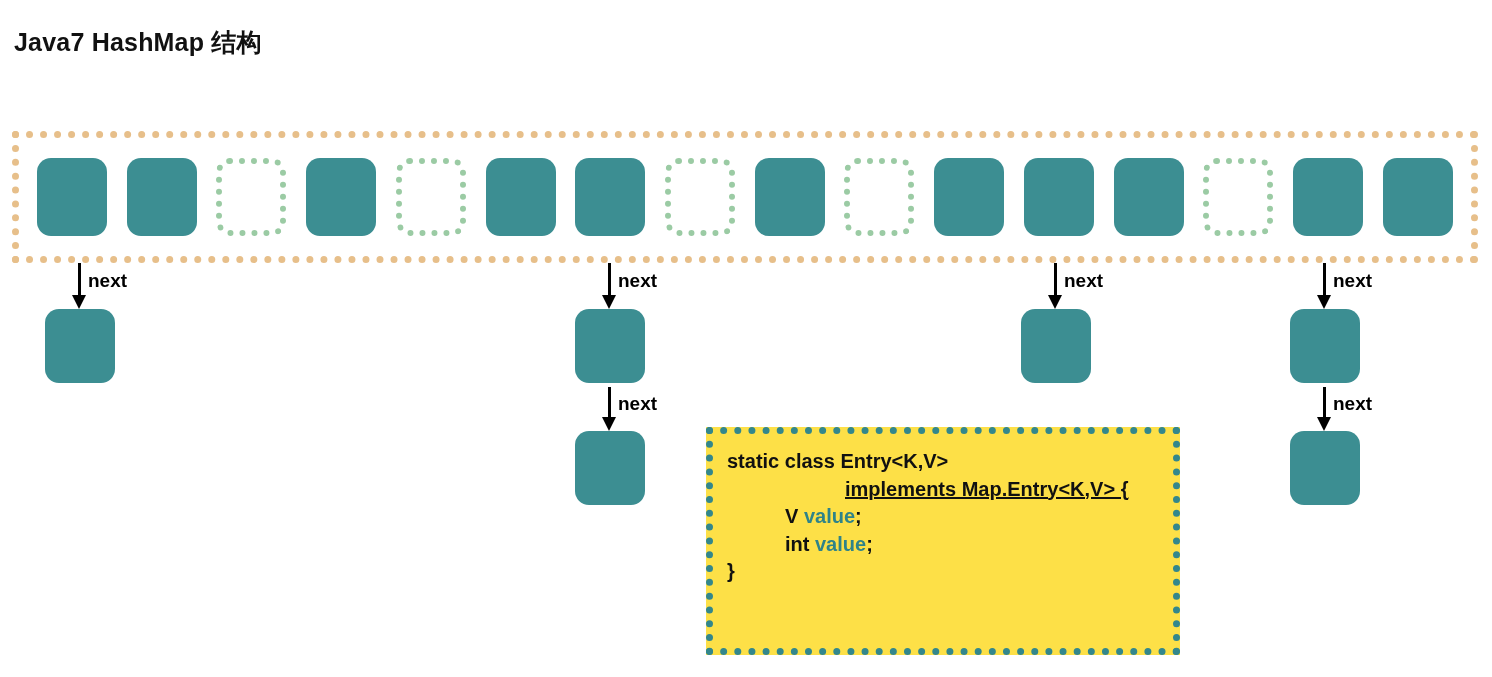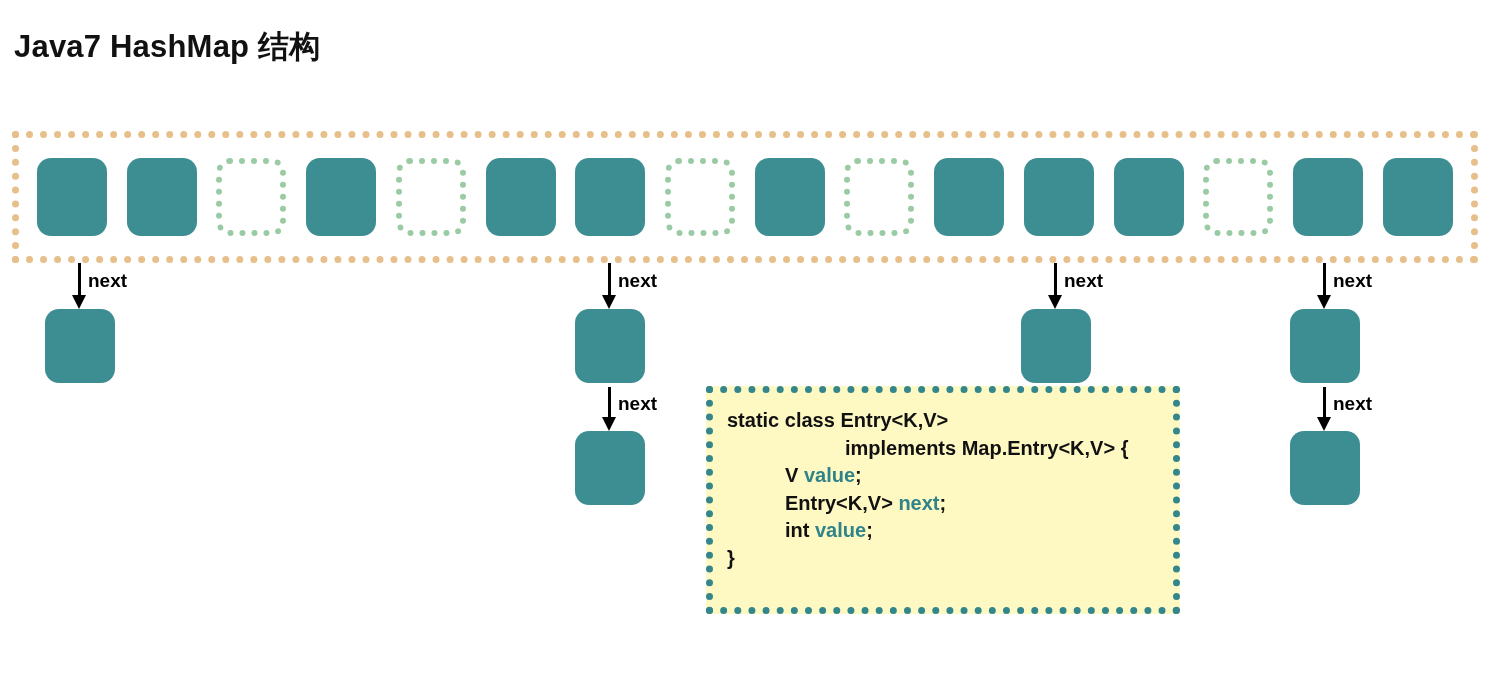--- a/index.html
+++ b/index.html
@@ -13,21 +13,21 @@
     position: relative;
     overflow: hidden;
     font-family: "Liberation Sans", "DejaVu Sans", sans-serif;
   }
 
   
   #diagram-title {
     position: absolute;
     left: 14px;
     top: 26px;
-    font-size: 31px;
+    font-size: 25px;
     font-weight: bold;
     color: #111111;
     letter-spacing: 0.2px;
     white-space: nowrap;
   }
 
   
   #bucket-array {
     position: absolute;
     left: 12px;
@@ -110,39 +110,39 @@
   
   .arrow.mid { height: 48px; }
   .arrow.mid .stem { top: 4px; height: 34px; }
   .arrow.mid .head { top: 34px; }
   .arrow.mid .label { top: 10px; }
 
   
   #entry-code-box {
     position: absolute;
     left: 706px;
-    top: 386px;
+    top: 427px;
     width: 474px;
     height: 228px;
     box-sizing: border-box;
     border: 7px dotted #33878c;
-    background: #fef9c3;
+    background: #fde047;
     padding: 14px 10px 10px 14px;
   }
   .code-line {
     font-family: "Liberation Sans", "DejaVu Sans", sans-serif;
     font-size: 20px;
     font-weight: bold;
     color: #111111;
     line-height: 27.5px;
     white-space: pre;
   }
   .code-line .ident { color: #2f8389; }
   .indent-1 { padding-left: 58px; }
-  .indent-2 { padding-left: 118px; }
+  .indent-2 { padding-left: 118px; text-decoration: underline; }
 </style>
 </head>
 <body>
 
 <div id="diagram-title">Java7 HashMap 结构</div>
 
 <div id="bucket-array">
     <div class="bucket filled"></div>
     <div class="bucket filled"></div>
     <div class="bucket empty"></div>
@@ -205,16 +205,15 @@
         <div class="label">next</div>
       </div>
       <div class="chain-node"></div>
     </div>
   </div>
 
 <div id="entry-code-box">
     <div class="code-line"><span>static class Entry&lt;K,V&gt;</span></div>
     <div class="code-line indent-2"><span>implements Map.Entry&lt;K,V&gt; {</span></div>
     <div class="code-line indent-1"><span>V </span><span class="ident">value</span><span>;</span></div>
-    <div class="code-line indent-1"><span>Entry&lt;K,V&gt; </span><span class="ident">next</span><span>;</span></div>
     <div class="code-line indent-1"><span>int </span><span class="ident">value</span><span>;</span></div>
     <div class="code-line"><span>}</span></div>
   </div>
 
 </body></html>

